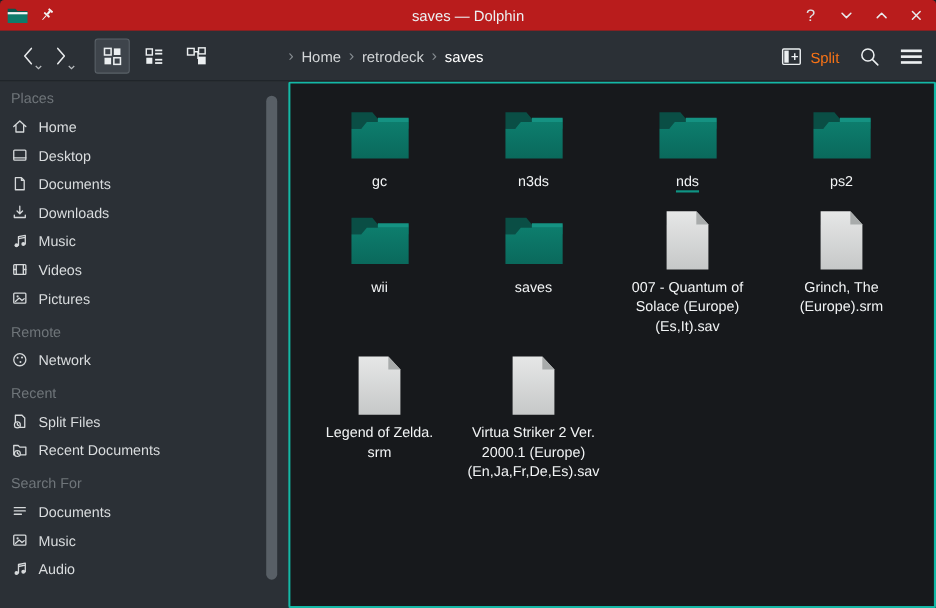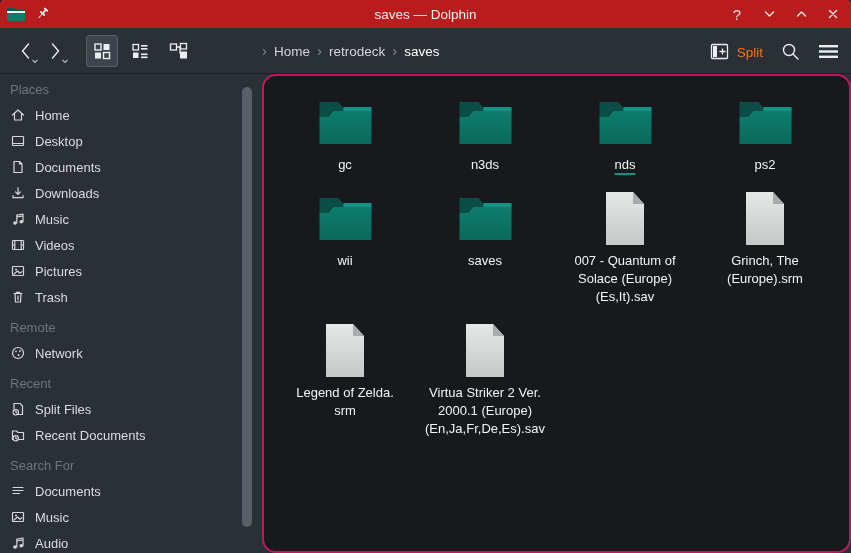--- a/index.html
+++ b/index.html
@@ -50,22 +50,22 @@
   .side-header { height: 26px; display: flex; align-items: center; padding-left: 10px;
                  color: #6f757a; font-size: 13px; }
   .side-header.gap { margin-top: 4px; }
   .side-item { height: 26px; display: flex; align-items: center; gap: 9px;
                padding-left: 10px; color: #d9dcde; font-size: 13px; cursor: default; }
   .side-item svg { flex: 0 0 auto; }
   .side-scrollbar { position: absolute; right: 10px; top: 13px; width: 10px;
                     height: 440px; border-radius: 5px; background: #585f66; }
 
   
-  .view { flex: 1; background: #17191c; border: 2px solid #be185d;
-          border-radius: 14px; min-width: 0; }
+  .view { flex: 1; background: #17191c; border: 2px solid #14b8a6;
+          border-radius: 2px; min-width: 0; }
   .grid { display: grid; grid-template-columns: repeat(4, 140px);
           padding: 16px 0 0 11px; row-gap: 14px; }
   .cell { width: 140px; display: flex; flex-direction: column; align-items: center; }
   .icon-box { height: 60px; display: flex; align-items: center; justify-content: center; }
   .caption { margin-top: 4px; font-size: 13px; line-height: 18px; color: #f2f4f5;
              text-align: center; white-space: pre-line; max-width: 136px; }
   .cell.hovered .caption { text-decoration: underline; text-decoration-thickness: 2px;
                            text-decoration-color: #0f9484; text-underline-offset: 4px; }
 
   .icon-stroke { stroke: #d5d8da; fill: none; stroke-width: 1.2; stroke-linejoin: round;
@@ -262,26 +262,20 @@
         <span>Videos</span>
       </div>
       <div class="side-item">
         <svg width="16" height="16" viewBox="0 0 16 16">
           <rect class="icon-stroke" x="2.5" y="3.5" width="11" height="9" rx="0.8"></rect>
           <circle cx="6" cy="6.5" r="1" fill="#d5d8da"></circle>
           <path class="icon-stroke" d="M4 11 L7.5 8 L10 10.2 L12 8.6"></path>
           </svg>
         <span>Pictures</span>
       </div>
-      <div class="side-item">
-        <svg width="16" height="16" viewBox="0 0 16 16">
-          <path class="icon-stroke" d="M4 4.5 H12 M6.3 4.5 V3.3 H9.7 V4.5 M5 4.5 L5.5 13 H10.5 L11 4.5 M8 6.8 V10.8"></path>
-          </svg>
-        <span>Trash</span>
-      </div>
 
       <div class="side-header gap">Remote</div>
       <div class="side-item">
         <svg width="16" height="16" viewBox="0 0 16 16">
           <circle class="icon-stroke" cx="8" cy="8" r="5.5"></circle>
           <circle cx="6" cy="6.3" r="0.9" fill="#d5d8da"></circle>
             <circle cx="10" cy="6" r="0.9" fill="#d5d8da"></circle>
           <circle cx="8.6" cy="10" r="0.9" fill="#d5d8da"></circle>
           </svg>
         <span>Network</span>

